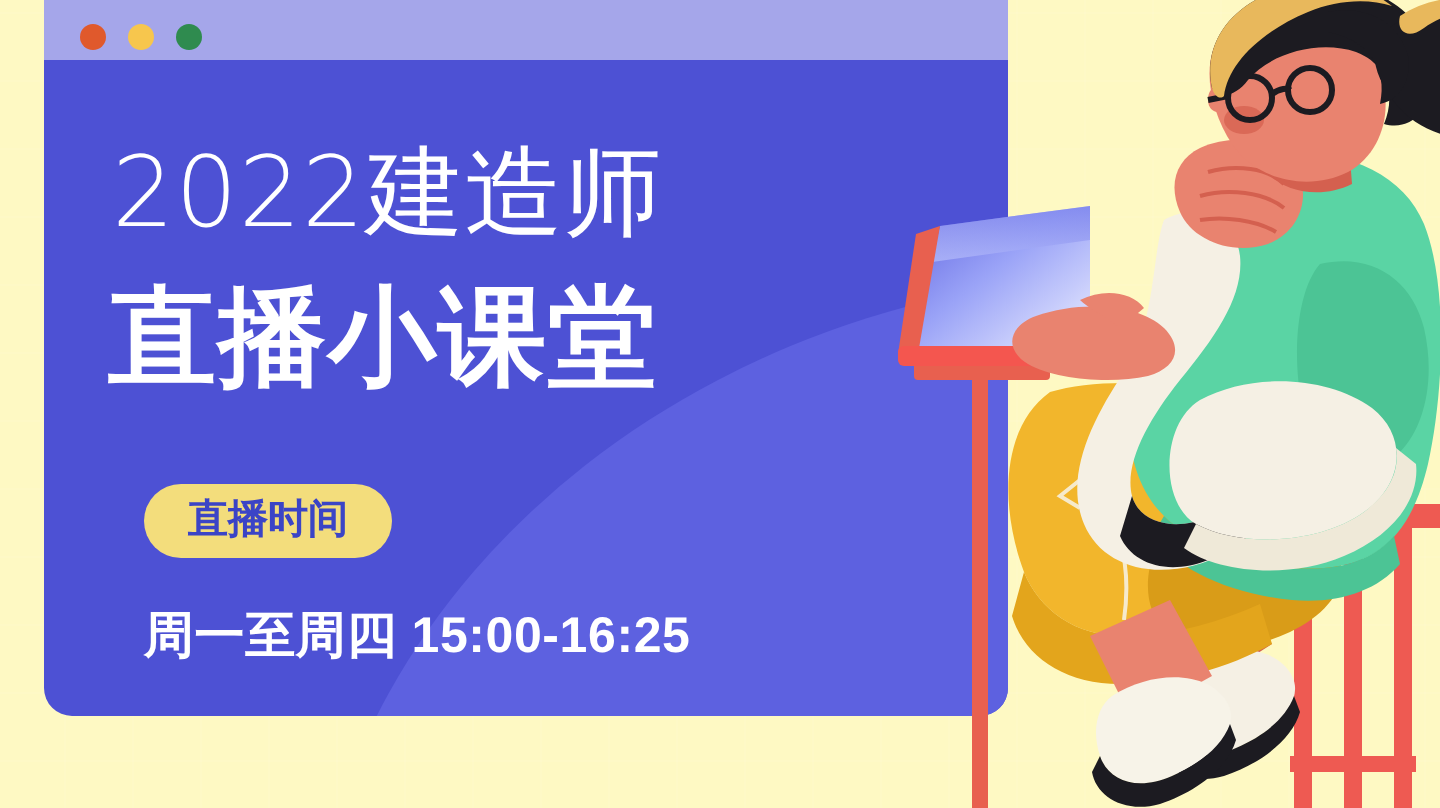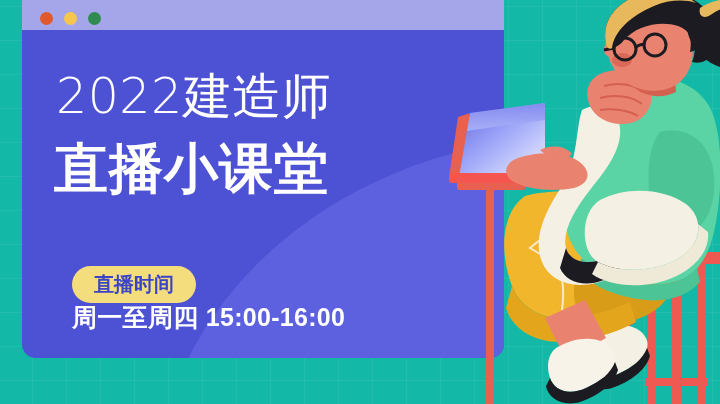--- a/index.html
+++ b/index.html
@@ -3,21 +3,21 @@
 <meta charset="utf-8">
 <style>
   html,body{margin:0;padding:0;}
   body{
     width:720px;height:404px;overflow:hidden;
     font-family:"Liberation Sans","DejaVu Sans",sans-serif;
     background:#3331b0;
   }
   #banner{
     position:relative;width:720px;height:404px;overflow:hidden;
-    background:#14b8a6;
+    background:#fef9c3;
   }
   
   .grid-bg{
     position:absolute;inset:0;
     background-image:
       linear-gradient(to right, rgba(255,255,255,.055) 1px, transparent 1px),
       linear-gradient(to bottom, rgba(255,255,255,.055) 1px, transparent 1px);
     background-size:34px 34px;
     background-position:-2px 6px;
   }
@@ -57,21 +57,21 @@
     font-size:54px;line-height:1;color:#ffffff;
     font-weight:bold;letter-spacing:1px;
     font-family:"DejaVu Sans","Liberation Sans",sans-serif;
     white-space:nowrap;
   }
   .badge{
     position:absolute;left:50px;top:256px;
     background:#f3dd7c;color:#3b44c6;
     font-size:20px;font-weight:bold;
     padding:7px 22px 8px 22px;border-radius:20px;
-    white-space:nowrap;line-height:1.1;margin-top:24px;
+    white-space:nowrap;line-height:1.1;
   }
   .timeline{
     position:absolute;left:50px;top:315px;
     font-size:25px;font-weight:bold;color:#ffffff;
     white-space:nowrap;letter-spacing:.3px;
   }
   
   .illus{position:absolute;left:0;top:0;width:720px;height:404px;}
 </style>
 </head>
@@ -87,21 +87,21 @@
       <span class="dot red"></span>
       <span class="dot yellow"></span>
       <span class="dot green"></span>
     </div>
     <div class="swoosh"></div>
 
     <div class="content">
       <div class="headline-thin">2022建造师</div>
       <div class="headline-bold">直播小课堂</div>
       <div class="badge">直播时间</div>
-      <div class="timeline">周一至周四 15:00-16:00</div>
+      <div class="timeline">周一至周四 15:00-16:25</div>
     </div>
   </div>
 
   <svg class="illus" viewBox="0 0 720 404" xmlns="http://www.w3.org/2000/svg">
 
     <g>
       <rect x="486" y="181" width="8" height="223" fill="#e8604f"></rect>
       <rect x="457" y="181" width="68" height="9" rx="2" fill="#e8604f"></rect>
     </g>
 

